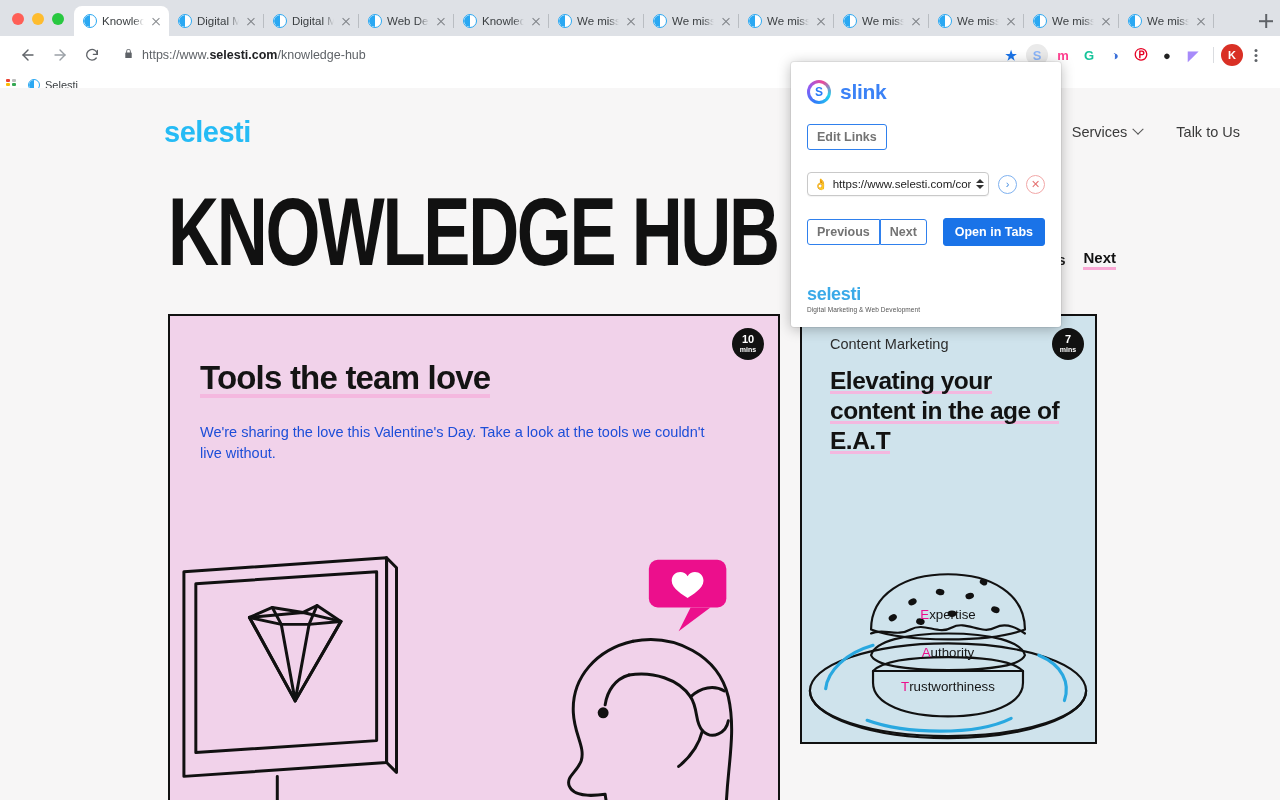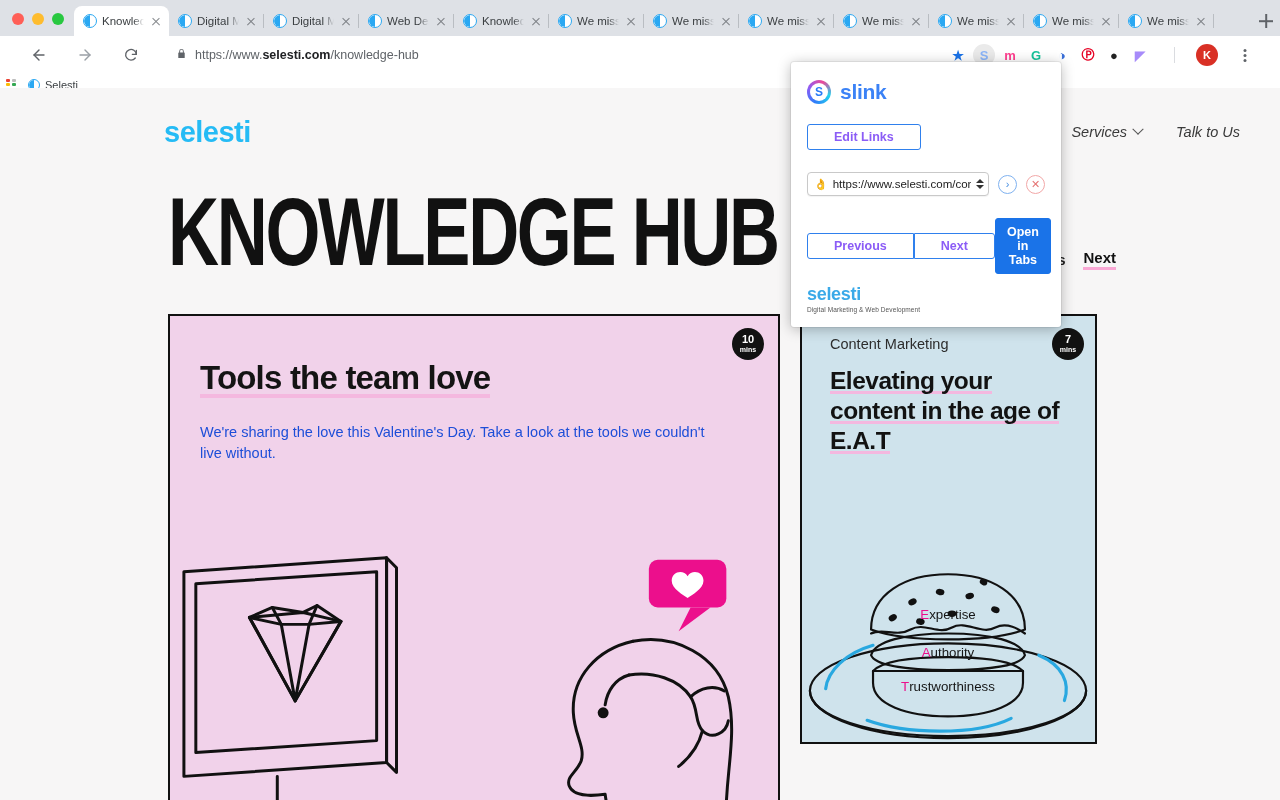--- a/index.html
+++ b/index.html
@@ -80,21 +80,21 @@
     position: relative; border-radius: 50%;
   }
   .newtab::before, .newtab::after {
     content:""; position:absolute; background:#5f6368; left:50%; top:50%;
   }
   .newtab::before { width: 14px; height: 1.6px; transform: translate(-50%,-50%); }
   .newtab::after  { width: 1.6px; height: 14px; transform: translate(-50%,-50%); }
 
   .toolbar {
     height: 38px; background: #fff; display: flex; align-items: center;
-    padding: 0 24px; gap: 16px;
+    padding: 0 13px; gap: 2px;
   }
   .navbtn { width: 30px; height: 30px; position: relative; flex:0 0 30px; }
   .navbtn svg { position:absolute; left:50%; top:50%; transform: translate(-50%,-50%); }
 
   .omnibox {
     flex: 1; height: 26px; margin: 0 6px 0 4px;
     display: flex; align-items: center; gap: 8px;
     padding: 0 10px; font-size: 12.5px; color: #5f6368;
     border-radius: 13px;
   }
@@ -130,21 +130,21 @@
   
   .viewport {
     position: absolute; left:0; top:88px; width: 1280px; height: 712px;
     background: #f7f6f6; overflow: hidden;
   }
   .site-header {
     height: 88px; display: flex; align-items: center;
     padding: 0 40px 0 164px; gap: 0;
   }
   .logo { font-size: 29px; font-weight: 700; color: #25bbf5; letter-spacing: -0.5px; }
-  .nav { margin-left: auto; display: flex; align-items: center; gap: 34px; font-style: italic; }
+  .nav { margin-left: auto; display: flex; align-items: center; gap: 34px; }
   .nav-item { font-size: 14.5px; color: #3a3a3a; display:flex; align-items:center; gap:7px; }
   .caret { width:8px; height:8px; border-right:1.5px solid #555; border-bottom:1.5px solid #555;
            transform: rotate(45deg) translate(-2px,-2px); }
 
   .hero { padding: 30px 164px 0 168px; }
   .hero-row { display:flex; align-items:flex-end; }
   .hero-title {
     font-family: "Liberation Sans", sans-serif;
     font-size: 76px; font-weight: 700; letter-spacing: -2.5px;
     color:#111; line-height: .92; transform: scaleY(1.26) scaleX(.93);
@@ -212,22 +212,22 @@
     font-size: 12px; display:flex; align-items:center; justify-content:center;
     font-weight:700;
   }
   .slink-word { font-size: 21px; font-weight:700; color:#3b82f6; letter-spacing:-.3px; }
 
   .btn {
     font-family: "Liberation Sans", sans-serif;
     font-size: 12.5px; border-radius: 3px; cursor: default;
   }
   .btn-outline {
-    background:#fff; border: 1.5px solid #2f80ed; color:#8b5cf6;
-    padding: 5px 26px; font-weight: 700;
+    background:#fff; border: 1.5px solid #2f80ed; color:#737373;
+    padding: 5px 9px; font-weight: 700;
   }
   .edit-links-wrap { margin-top: 20px; }
 
   .row-select { margin-top: 22px; display:flex; align-items:center; gap:9px; }
   .select-box {
     width: 182px; height: 24px; border:1px solid #c9c9c9; border-radius:4px;
     background:#fff; display:flex; align-items:center; gap:5px;
     padding: 0 4px 0 6px; font-size: 11.5px; color:#1b1b1b;
     box-shadow: 0 1px 1px rgba(0,0,0,.05);
   }

